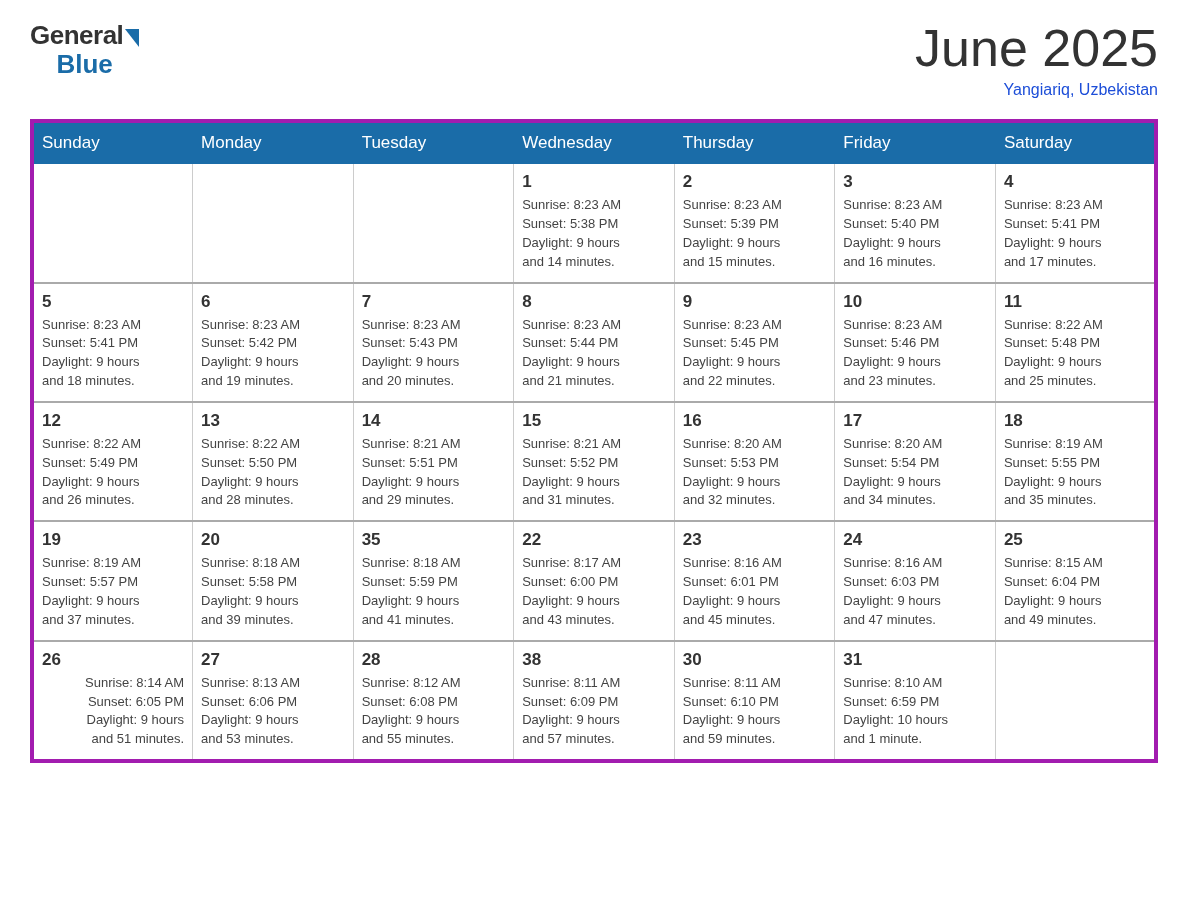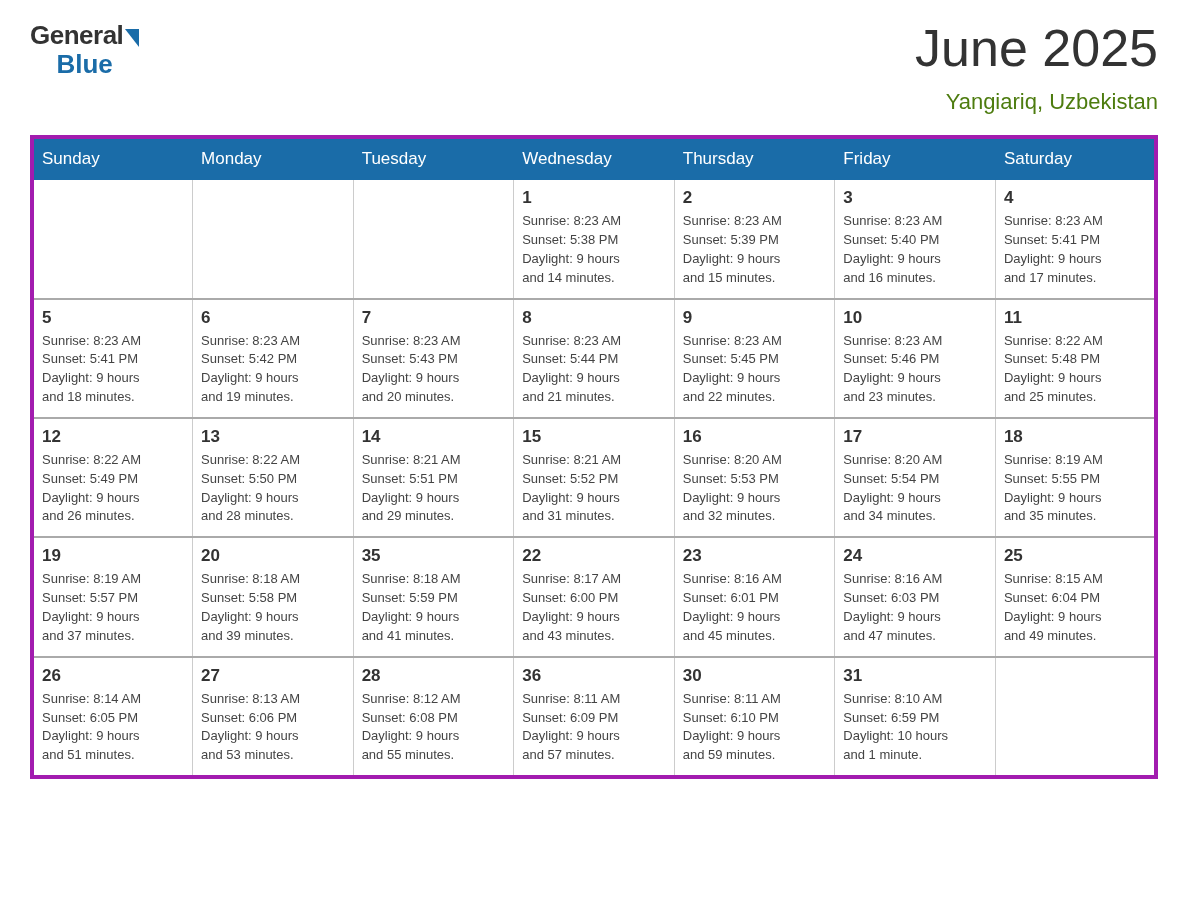--- a/index.html
+++ b/index.html
@@ -50,23 +50,23 @@
     .title-section {
       text-align: right;
     }
     .month-title {
       font-size: 52px;
       font-weight: normal;
       color: #333;
       line-height: 1.1;
     }
     .location-title {
-      font-size: 22px;
-      color: #4d7c0f;
-      margin-top: 12px;
+      font-size: 16px;
+      color: #1d4ed8;
+      margin-top: 4px;
     }
     .calendar-table {
       width: 100%;
       border-collapse: collapse;
       border: 4px solid #a21caf;
     }
     .calendar-table th {
       background-color: #1a6ca8;
       color: #fff;
       font-size: 17px;
@@ -314,41 +314,41 @@
           <span class="day-number">25</span>
           <div class="day-info" style="white-space: pre-line;">Sunrise: 8:15 AM
 Sunset: 6:04 PM
 Daylight: 9 hours
 and 49 minutes.</div>
         </td>
       </tr>
       <tr class="row-border">
         <td>
           <span class="day-number">26</span>
-          <div class="day-info" style="white-space: pre-line;">Sunrise: 8:14 AM
+          <div class="day-info" style="white-space: pre-line; text-align: right;">Sunrise: 8:14 AM
 Sunset: 6:05 PM
 Daylight: 9 hours
 and 51 minutes.</div>
         </td>
         <td>
           <span class="day-number">27</span>
           <div class="day-info" style="white-space: pre-line;">Sunrise: 8:13 AM
 Sunset: 6:06 PM
 Daylight: 9 hours
 and 53 minutes.</div>
         </td>
         <td>
           <span class="day-number">28</span>
           <div class="day-info" style="white-space: pre-line;">Sunrise: 8:12 AM
 Sunset: 6:08 PM
 Daylight: 9 hours
 and 55 minutes.</div>
         </td>
         <td>
-          <span class="day-number">36</span>
+          <span class="day-number">38</span>
           <div class="day-info" style="white-space: pre-line;">Sunrise: 8:11 AM
 Sunset: 6:09 PM
 Daylight: 9 hours
 and 57 minutes.</div>
         </td>
         <td>
           <span class="day-number">30</span>
           <div class="day-info" style="white-space: pre-line;">Sunrise: 8:11 AM
 Sunset: 6:10 PM
 Daylight: 9 hours

